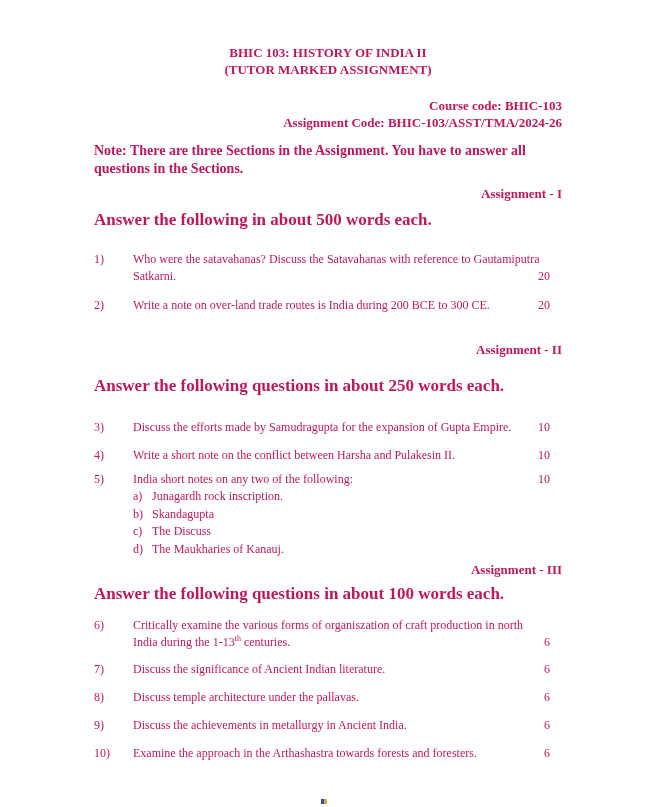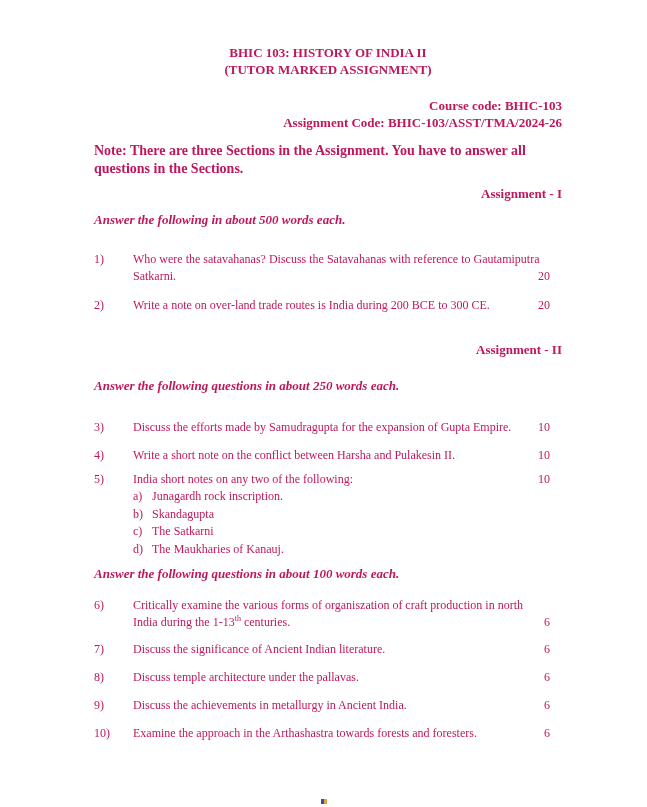--- a/index.html
+++ b/index.html
@@ -39,23 +39,22 @@
     text-align: right;
     font-weight: bold;
     font-size: 13px;
     line-height: 17px;
   }
   .heading-1 { margin-top: 8px; }
   .heading-2 { margin-top: 27px; }
   .heading-3 { margin-top: 3px; }
   .instruction {
     font-weight: bold;
-    font-size: 13px;
+    font-size: 17px;
     line-height: 17px;
-    font-style: italic;
   }
   .instr-1 { margin-top: 9px; }
   .instr-2 { margin-top: 19px; }
   .instr-3 { margin-top: 7px; }
   .q-row {
     position: relative;
     display: flex;
     font-size: 12px;
     line-height: 17px;
   }
@@ -144,28 +143,29 @@
       <div class="sub-row">
         <div class="sub-letter">a)</div>
         <div class="sub-text">Junagardh rock inscription.</div>
       </div>
       <div class="sub-row">
         <div class="sub-letter">b)</div>
         <div class="sub-text">Skandagupta</div>
       </div>
       <div class="sub-row">
         <div class="sub-letter">c)</div>
-        <div class="sub-text">The Satkarni</div>
+        <div class="sub-text">The Discuss</div>
       </div>
       <div class="sub-row">
         <div class="sub-letter">d)</div>
         <div class="sub-text">The Maukharies of Kanauj.</div>
       </div>
     </div>
 
+    <div class="section-heading heading-3">Assignment - III</div>
     <div class="instruction instr-3">Answer the following questions in about 100 words each.</div>
 
     <div class="q-row mt-q6">
       <div class="q-num">6)</div>
       <div class="q-text"><span>Critically examine the various forms of organiszation of craft production in north India during the 1-13</span><sup>th</sup><span> centuries.</span></div>
       <div class="q-marks">6</div>
     </div>
 
     <div class="q-row mt-q7">
       <div class="q-num">7)</div>

